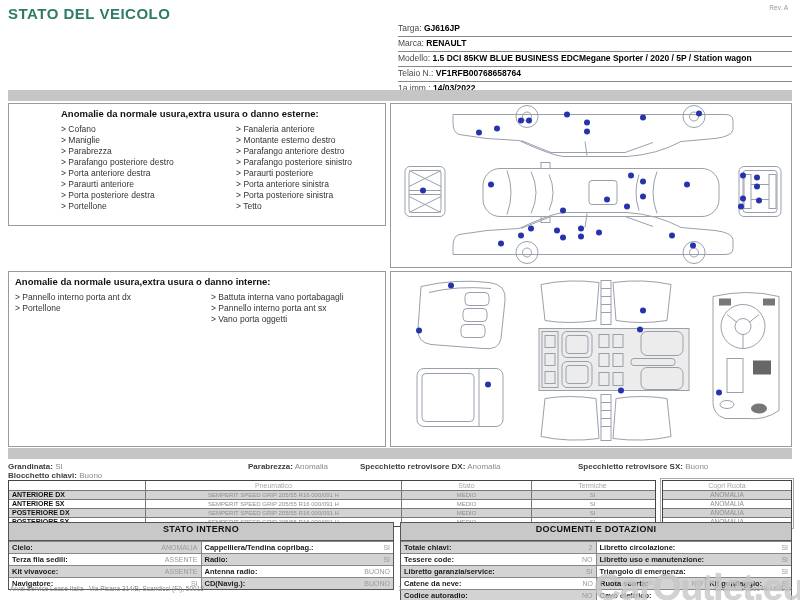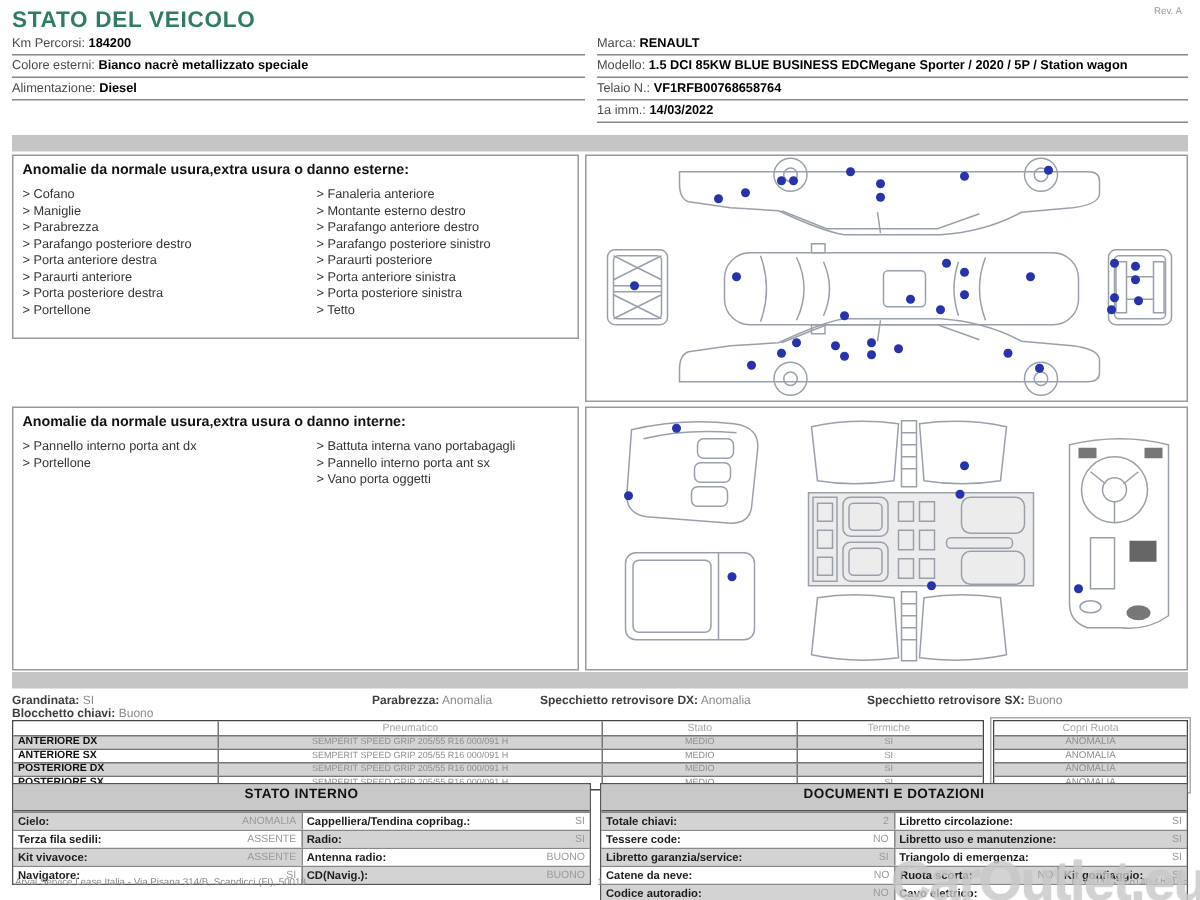--- a/index.html
+++ b/index.html
@@ -76,36 +76,32 @@
              color:#c7c7c7;opacity:.8;letter-spacing:-1px;text-shadow:0 0 1px #b5b5b5;}
 </style>
 </head>
 <body>
 
 <div id="page">
 
   <div class="title">STATO DEL VEICOLO</div>
   <div class="rev">Rev. A</div>
 
-  <div class="info-block" id="info-left">
-    <div class="info-row"><span>Km Percorsi:</span> <b>184200</b></div>
-    <div class="info-row"><span>Colore esterni:</span> <b>Bianco nacrè metallizzato speciale</b></div>
-    <div class="info-row"><span>Alimentazione:</span> <b>Diesel</b></div>
-  </div>
 
   <div class="info-block" id="info-right">
+    <div class="info-row"><span>Targa:</span> <b>GJ616JP</b></div>
     <div class="info-row"><span>Marca:</span> <b>RENAULT</b></div>
     <div class="info-row"><span>Modello:</span> <b>1.5 DCI 85KW BLUE BUSINESS EDCMegane Sporter / 2020 / 5P / Station wagon</b></div>
     <div class="info-row"><span>Telaio N.:</span> <b>VF1RFB00768658764</b></div>
     <div class="info-row"><span>1a imm.:</span> <b>14/03/2022</b></div>
   </div>
 
   <div class="gbar" style="top:90px;"></div>
 
-  <div class="abox" style="left:8px;top:103px;width:378px;height:123px;">
+  <div class="abox" style="left:8px;top:103px;width:378px;height:123px;padding-left:46px;">
     <h3>Anomalie da normale usura,extra usura o danno esterne:</h3>
     <div class="alists">
       <ul class="colL">
         <li>Cofano</li>
         <li>Maniglie</li>
         <li>Parabrezza</li>
         <li>Parafango posteriore destro</li>
         <li>Porta anteriore destra</li>
         <li>Paraurti anteriore</li>
         <li>Porta posteriore destra</li>

